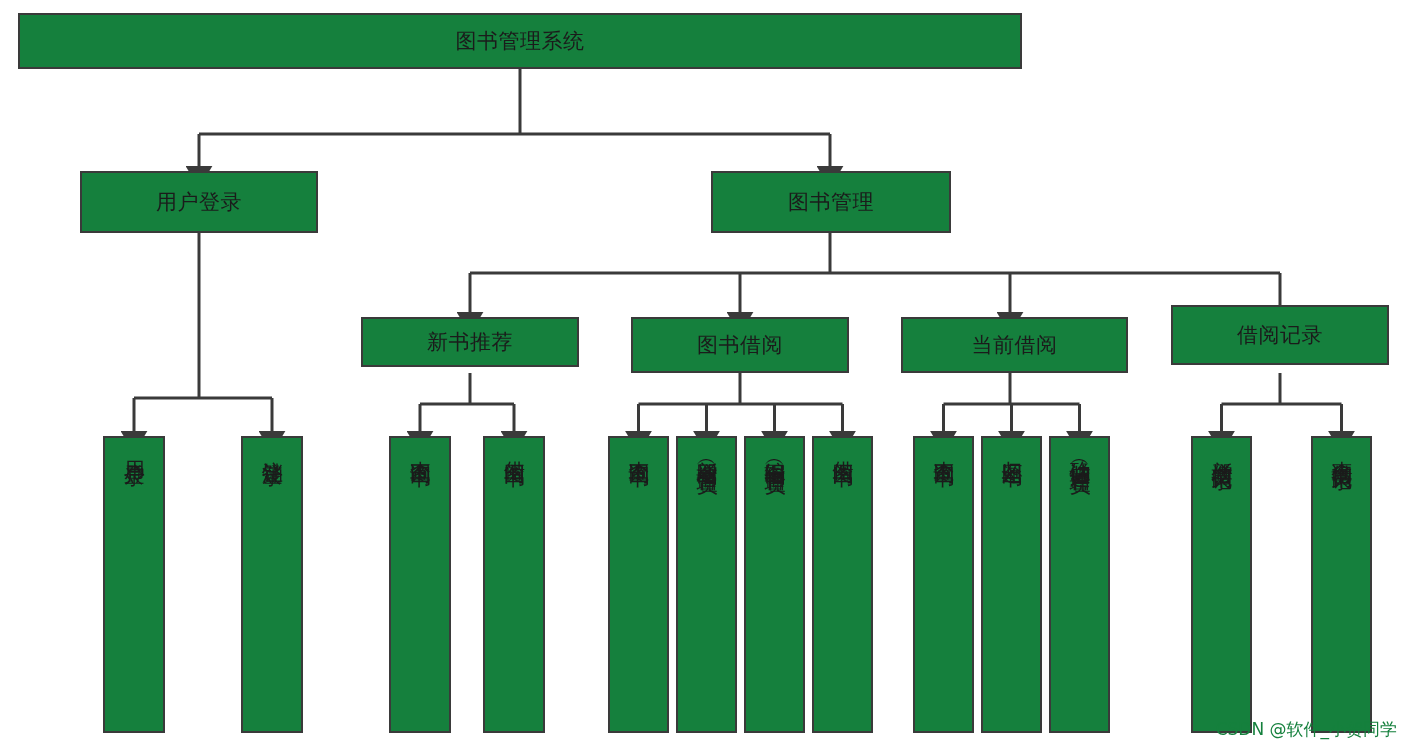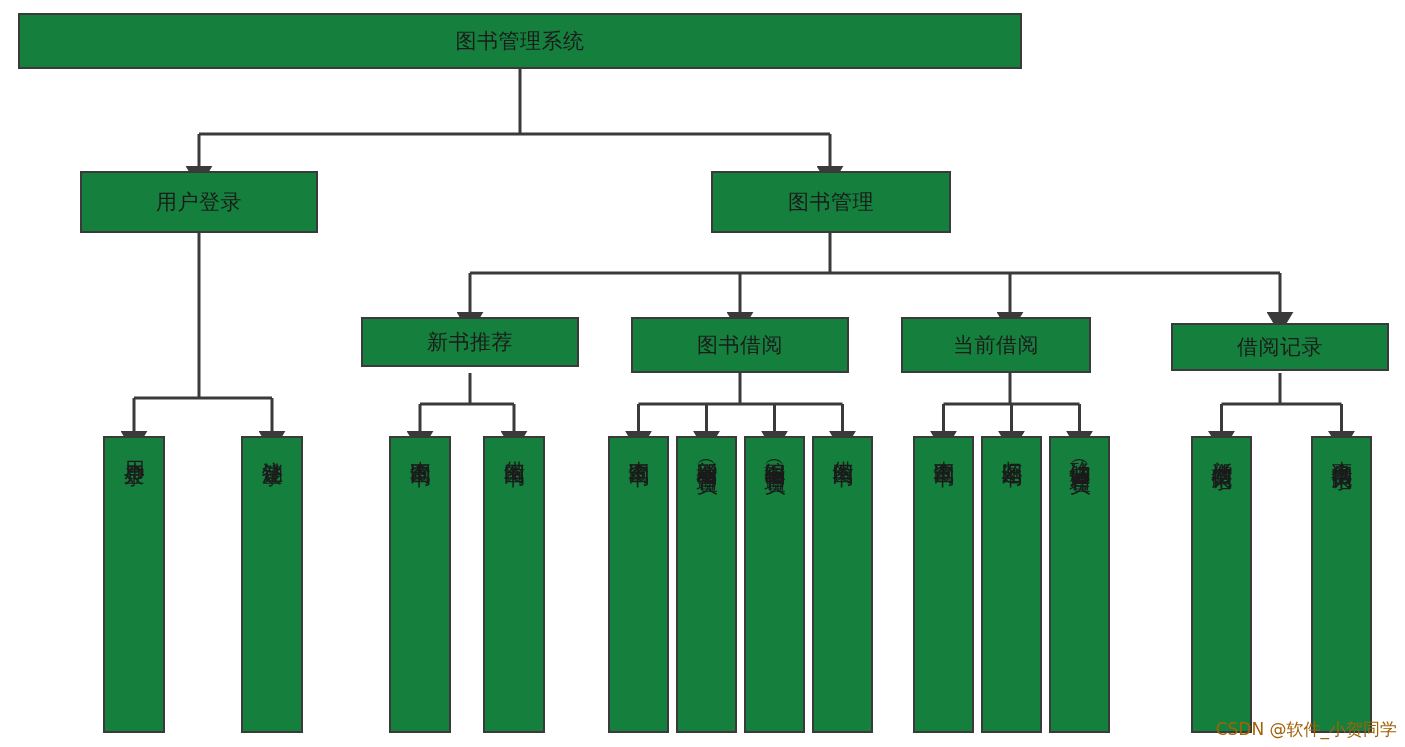--- a/index.html
+++ b/index.html
@@ -54,21 +54,21 @@
     text-orientation: upright;
     font-size: 21px;
     letter-spacing: 2px;
     line-height: 1;
   }
   #watermark {
     position: absolute;
     right: 8px;
     bottom: 6px;
     font-size: 17px;
-    color: #a16207;
+    color: #15803d;
     white-space: nowrap;
     pointer-events: none;
     text-align: right;
   }
 </style>
 </head>
 <body>
 
 <div id="diagram-root">
 
@@ -124,24 +124,24 @@
       </div>
       <div class="node horizontal" style="left: 711px; top: 171px; width: 240px; height: 62px;">
         <span class="node-label">图书管理</span>
       </div>
       <div class="node horizontal" style="left: 361px; top: 317px; width: 218px; height: 50px;">
         <span class="node-label">新书推荐</span>
       </div>
       <div class="node horizontal" style="left: 631px; top: 317px; width: 218px; height: 56px;">
         <span class="node-label">图书借阅</span>
       </div>
-      <div class="node horizontal" style="left: 901px; top: 317px; width: 190px; height: 56px;">
+      <div class="node horizontal" style="left: 901px; top: 317px; width: 227px; height: 56px;">
         <span class="node-label">当前借阅</span>
       </div>
-      <div class="node horizontal" style="left: 1171px; top: 323px; width: 218px; height: 48px;">
+      <div class="node horizontal" style="left: 1171px; top: 305px; width: 218px; height: 60px;">
         <span class="node-label">借阅记录</span>
       </div>
       <div class="node vertical" style="left: 103px; top: 436px; width: 62px; height: 297px;">
         <span class="node-label">用户登录</span>
       </div>
       <div class="node vertical" style="left: 241px; top: 436px; width: 62px; height: 297px;">
         <span class="node-label">注销登录</span>
       </div>
       <div class="node vertical" style="left: 389px; top: 436px; width: 62px; height: 297px;">
         <span class="node-label">查询图书</span>

